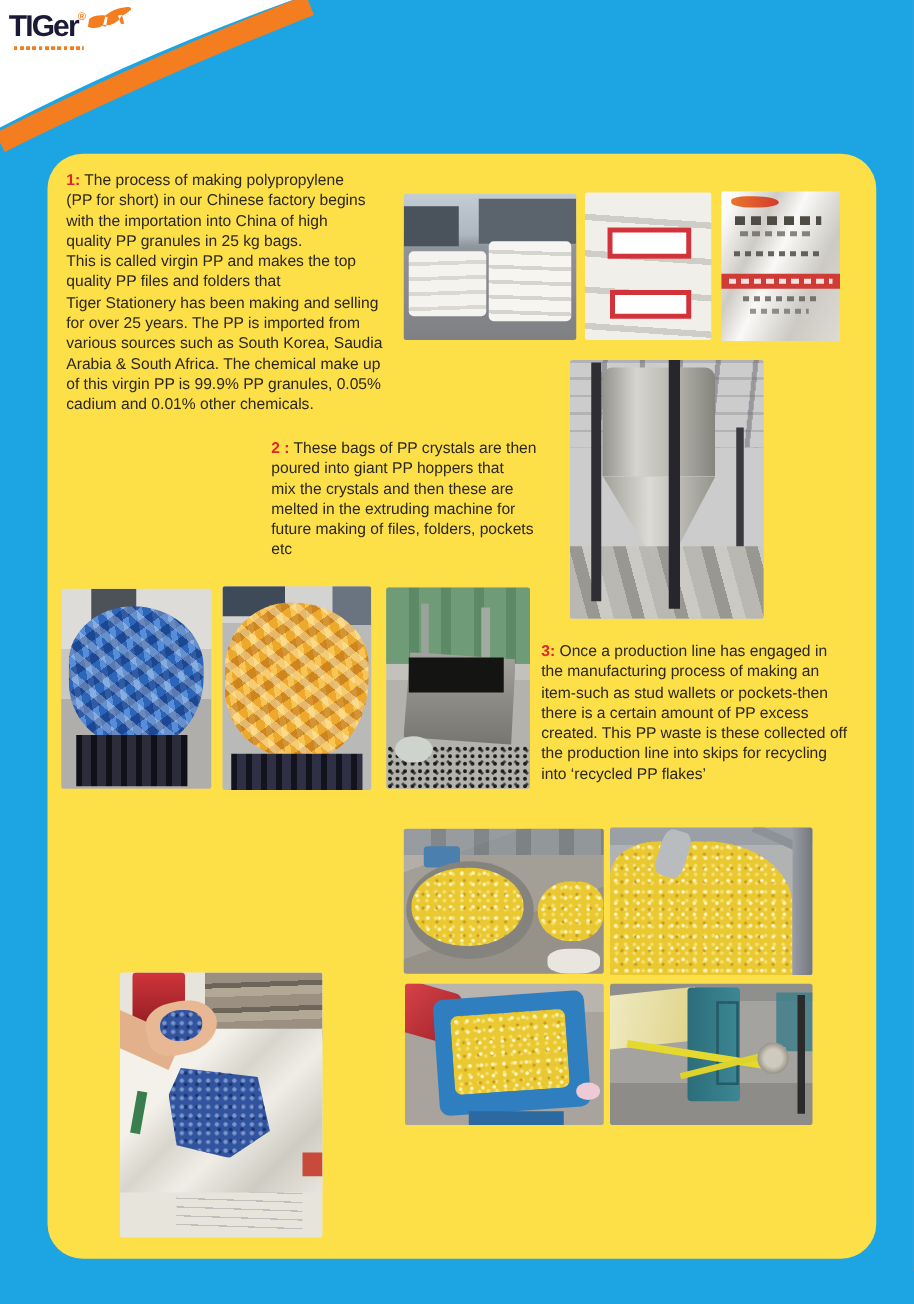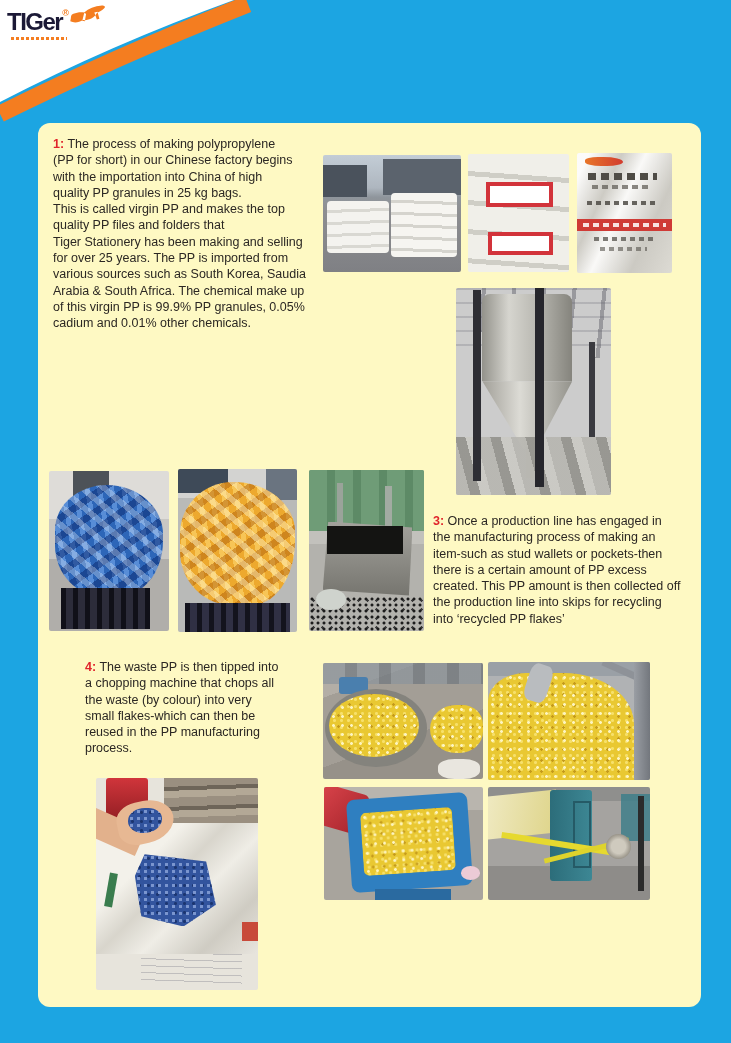--- a/index.html
+++ b/index.html
@@ -24,21 +24,21 @@
   .page-title{
     position:absolute;left:0;top:16px;width:731px;margin:0;
     text-align:center;color:#fff;font-weight:bold;
     font-size:41px;line-height:46px;letter-spacing:-1px;
     white-space:pre-line;
     text-shadow:1px 3px 2px rgba(0,45,85,.35);
   }
   
   .card{
     position:absolute;left:38px;top:123px;width:663px;height:884px;
-    background:#fef9c3;border-radius:12px;
+    background:#fde047;border-radius:28px;
   }
   .para{
     position:absolute;color:var(--text-dark,#2b2723);
     font-size:12.5px;line-height:16.3px;width:max-content;
   }
   .para .num{color:var(--accent-red,#e0242b);font-weight:bold;}
   .para .txt{white-space:pre-line;}
   .photo{position:absolute;overflow:hidden;border-radius:2px;background:#ccc;}
   .photo div{position:absolute;}
   
@@ -255,20 +255,29 @@
       <div class="t1"></div>
       <div class="t2"></div>
       <div class="t3"></div>
       <div class="band">
           <i></i>
         </div>
       <div class="t4"></div>
       <div class="t5"></div>
     </div>
 
+    <div class="para" style="left:179px;top:227px;">
+      <span class="num">2 :</span>
+      <span class="txt">These bags of PP crystals are then
+poured into giant PP hoppers that
+mix the crystals and then these are
+melted in the extruding machine for
+future making of files, folders, pockets
+etc</span>
+    </div>
 
     <div class="photo" id="ph-hopper" style="left:418px;top:165px;width:155px;height:207px;">
       <div class="roof"></div>
       <div class="cyl"></div>
       <div class="cone"></div>
       <div class="pipe"></div>
       <div class="clutter"></div>
       <div class="bar1"></div>
       <div class="bar2"></div>
       <div class="bar3"></div>
@@ -294,34 +303,25 @@
       <div class="spill"></div>
       <div class="scoop"></div>
     </div>
 
     <div class="para" style="left:395px;top:390px;">
       <span class="num">3:</span>
       <span class="txt">Once a production line has engaged in
 the manufacturing process of making an
 item-such as stud wallets or pockets-then
 there is a certain amount of PP excess
-created. This PP amount is then collected off
+created. This PP waste is these collected off
 the production line into skips for recycling
 into ‘recycled PP flakes’</span>
     </div>
 
-    <div class="para" style="left:47px;top:536px;">
-      <span class="num">4:</span>
-      <span class="txt">The waste PP is then tipped into
-a chopping machine that chops all
-the waste (by colour) into very
-small flakes-which can then be
-reused in the PP manufacturing
-process.</span>
-    </div>
 
     <div class="photo" id="ph-pan" style="left:285px;top:540px;width:160px;height:116px;">
       <div class="tm"></div>
       <div class="bb"></div>
       <div class="side speckle-yellow"></div>
       <div class="pan"></div>
       <div class="panin speckle-yellow"></div>
       <div class="wb"></div>
     </div>
     <div class="photo" id="ph-bin" style="left:450px;top:539px;width:162px;height:118px;">

